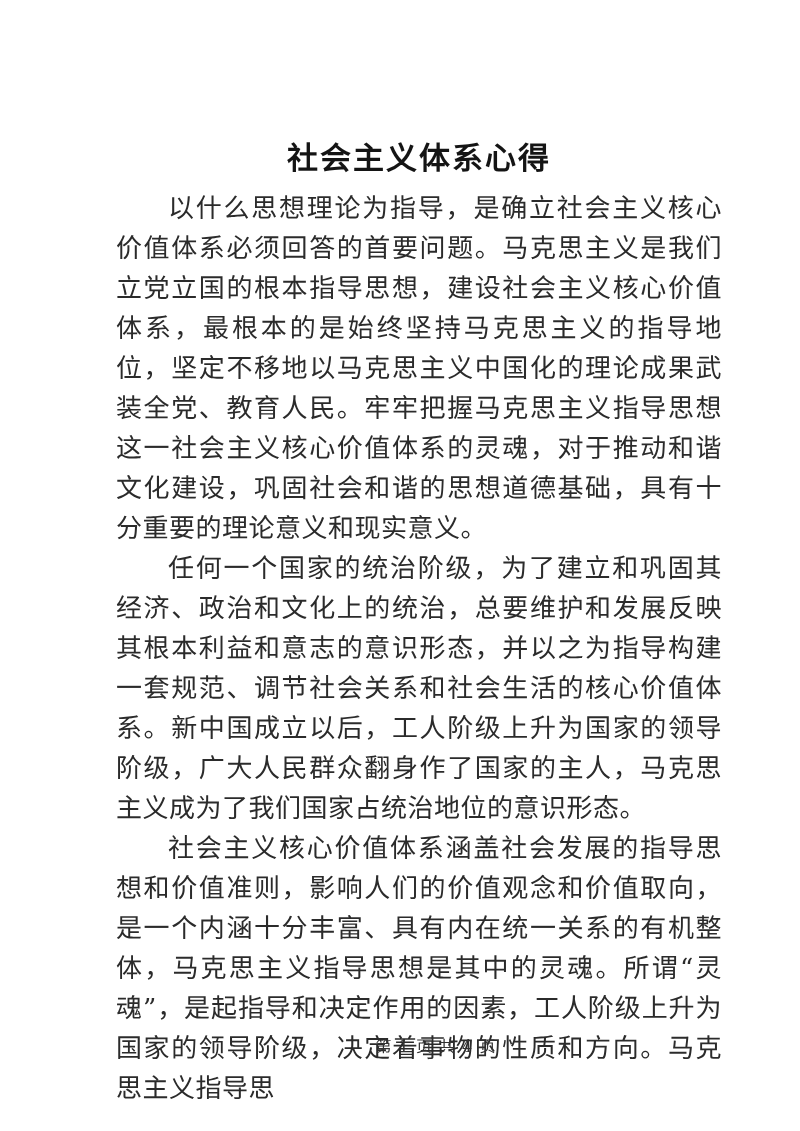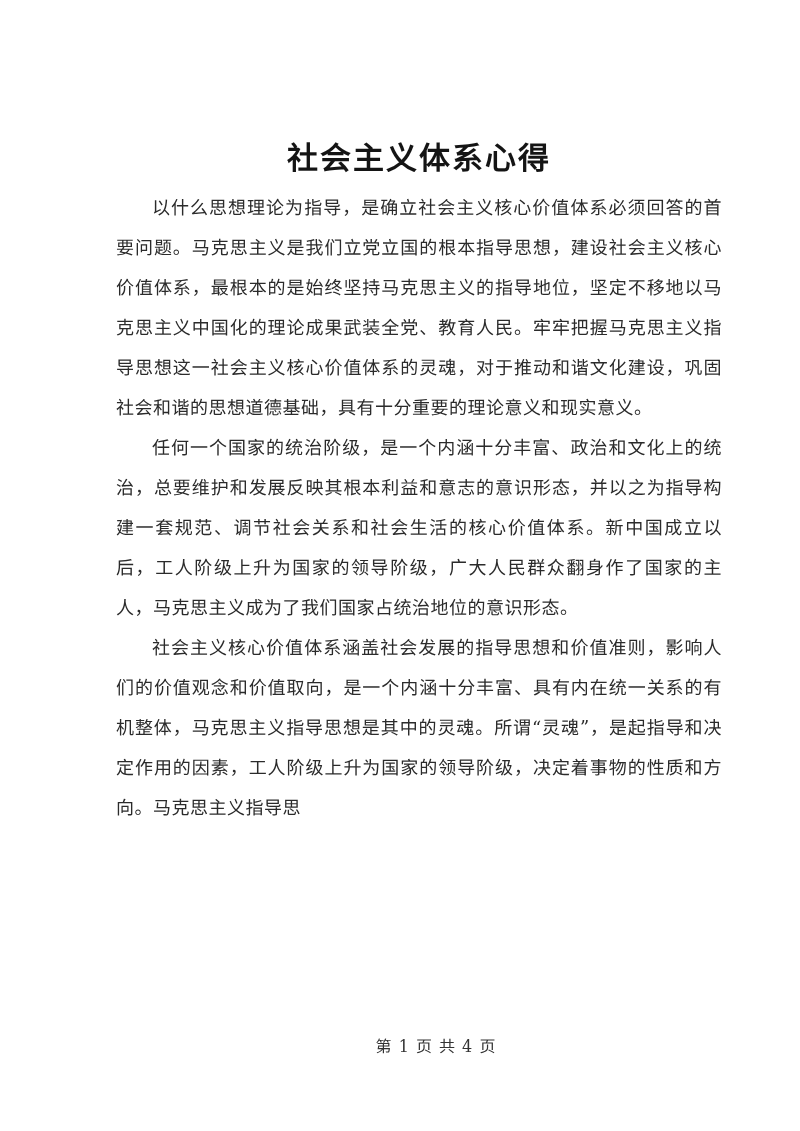--- a/index.html
+++ b/index.html
@@ -30,21 +30,21 @@
     font-weight: 700;
     text-align: center;
     letter-spacing: 2px;
     color: #141414;
   }
   .doc-body {
     margin-top: 8px;
   }
   .para {
     margin: 0;
-    font-size: 18px;
+    font-size: 26px;
     line-height: 40px;
     text-align: justify;
     text-justify: inter-ideograph;
     text-indent: 2em;
     letter-spacing: 0.5px;
     color: #2b2b2b;
     font-weight: 400;
   }
   .doc-footer {
     position: absolute;
@@ -59,20 +59,20 @@
   }
 </style>
 </head>
 <body>
 
 <div class="page">
   <div class="content">
     <h1 class="doc-title">社会主义体系心得</h1>
     <div class="doc-body">
       <p class="para">以什么思想理论为指导，是确立社会主义核心价值体系必须回答的首要问题。马克思主义是我们立党立国的根本指导思想，建设社会主义核心价值体系，最根本的是始终坚持马克思主义的指导地位，坚定不移地以马克思主义中国化的理论成果武装全党、教育人民。牢牢把握马克思主义指导思想这一社会主义核心价值体系的灵魂，对于推动和谐文化建设，巩固社会和谐的思想道德基础，具有十分重要的理论意义和现实意义。</p>
-      <p class="para">任何一个国家的统治阶级，是一个内涵十分丰富、政治和文化上的统治，总要维护和发展反映其根本利益和意志的意识形态，并以之为指导构建一套规范、调节社会关系和社会生活的核心价值体系。新中国成立以后，工人阶级上升为国家的领导阶级，广大人民群众翻身作了国家的主人，马克思主义成为了我们国家占统治地位的意识形态。</p>
+      <p class="para">任何一个国家的统治阶级，为了建立和巩固其经济、政治和文化上的统治，总要维护和发展反映其根本利益和意志的意识形态，并以之为指导构建一套规范、调节社会关系和社会生活的核心价值体系。新中国成立以后，工人阶级上升为国家的领导阶级，广大人民群众翻身作了国家的主人，马克思主义成为了我们国家占统治地位的意识形态。</p>
       <p class="para">社会主义核心价值体系涵盖社会发展的指导思想和价值准则，影响人们的价值观念和价值取向，是一个内涵十分丰富、具有内在统一关系的有机整体，马克思主义指导思想是其中的灵魂。所谓“灵魂”，是起指导和决定作用的因素，工人阶级上升为国家的领导阶级，决定着事物的性质和方向。马克思主义指导思</p>
     </div>
   </div>
   <div class="doc-footer">
     <span>第 1 页 共 4 页</span>
   </div>
 </div>
 
 </body></html>

